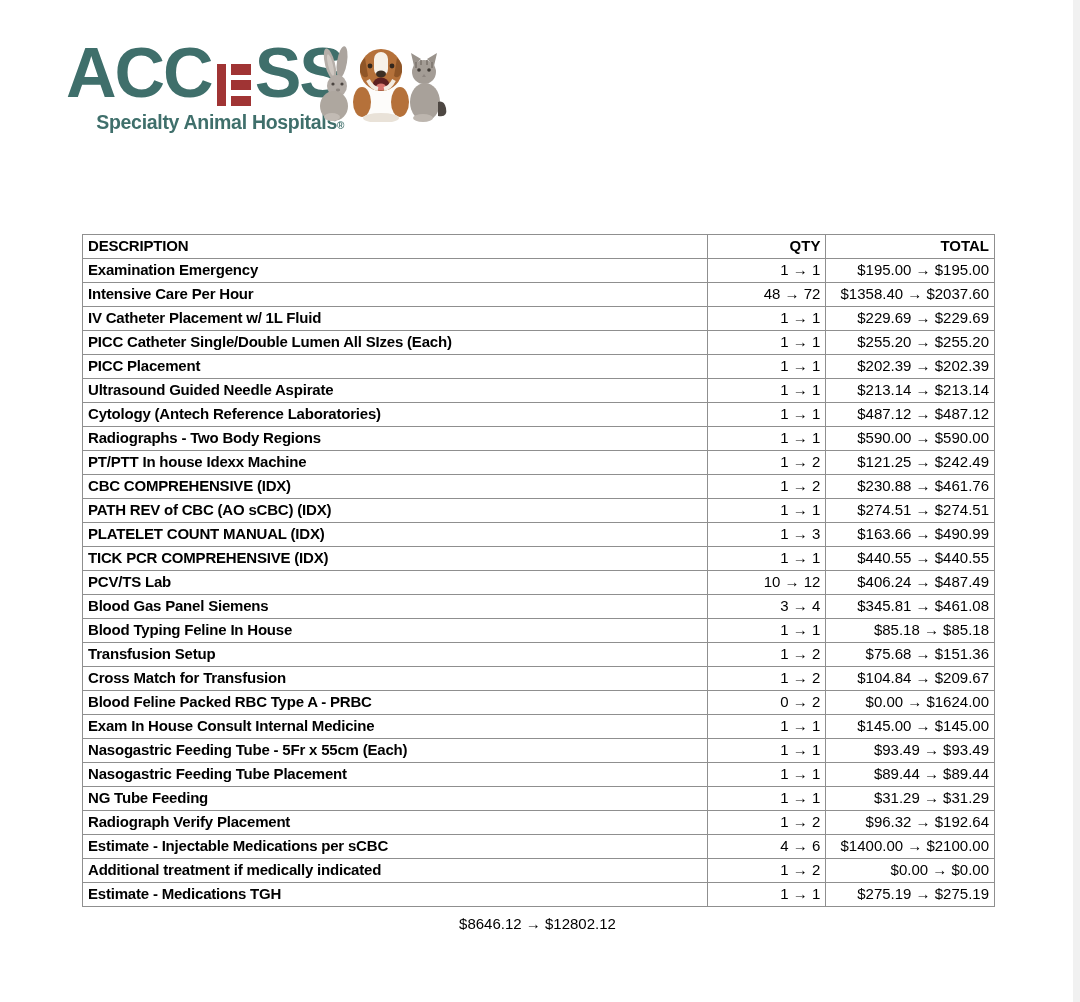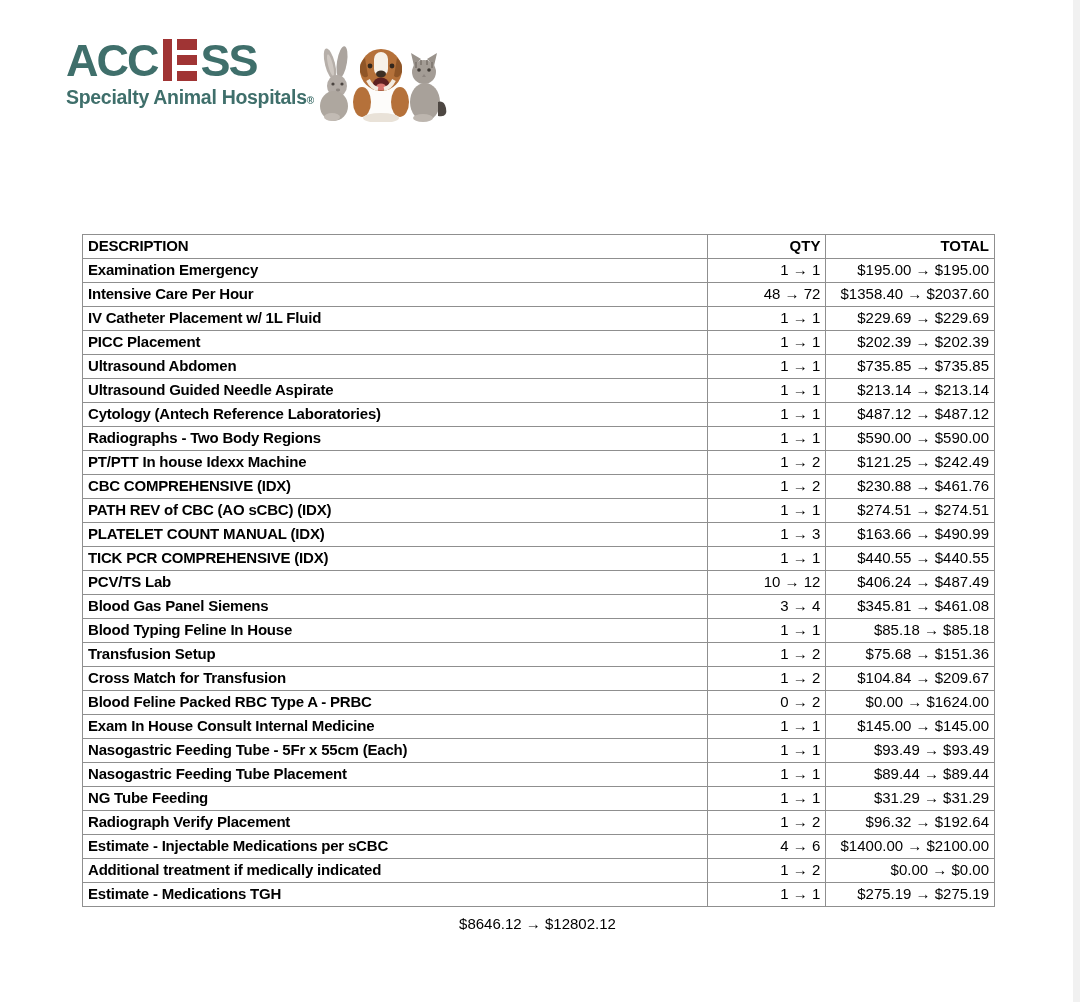--- a/index.html
+++ b/index.html
@@ -10,21 +10,21 @@
     font-family: "Liberation Sans", sans-serif;
     overflow: hidden;
   }
 
   
   .logo { position: absolute; left: 66px; top: 36px; }
   .logo-word {
     display: flex;
     align-items: flex-end;
     font-weight: 700;
-    font-size: 45px;
+    font-size: 70px;
     line-height: 1;
     letter-spacing: -2px;
     color: #3F6F6B;
   }
   .logo-word .part { display: block; transform: translateY(2px); }
   .logo-e {
     display: flex;
     align-items: stretch;
     height: 42px;
     margin: 0 4px 0 5px;
@@ -179,28 +179,28 @@
           <td class="c-desc">Intensive Care Per Hour</td>
           <td class="c-qty">48 → 72</td>
           <td class="c-total">$1358.40 → $2037.60</td>
         </tr>
         <tr>
           <td class="c-desc">IV Catheter Placement w/ 1L Fluid</td>
           <td class="c-qty">1 → 1</td>
           <td class="c-total">$229.69 → $229.69</td>
         </tr>
         <tr>
+          <td class="c-desc">PICC Catheter Single/Double Lumen All SIzes (Each)</td>
+          <td class="c-qty">1 → 1</td>
+          <td class="c-total">$255.20 → $255.20</td>
+        </tr>
+        <tr>
           <td class="c-desc">PICC Placement</td>
           <td class="c-qty">1 → 1</td>
           <td class="c-total">$202.39 → $202.39</td>
-        </tr>
-        <tr>
-          <td class="c-desc">Ultrasound Abdomen</td>
-          <td class="c-qty">1 → 1</td>
-          <td class="c-total">$735.85 → $735.85</td>
         </tr>
         <tr>
           <td class="c-desc">Ultrasound Guided Needle Aspirate</td>
           <td class="c-qty">1 → 1</td>
           <td class="c-total">$213.14 → $213.14</td>
         </tr>
         <tr>
           <td class="c-desc">Cytology (Antech Reference Laboratories)</td>
           <td class="c-qty">1 → 1</td>
           <td class="c-total">$487.12 → $487.12</td>

